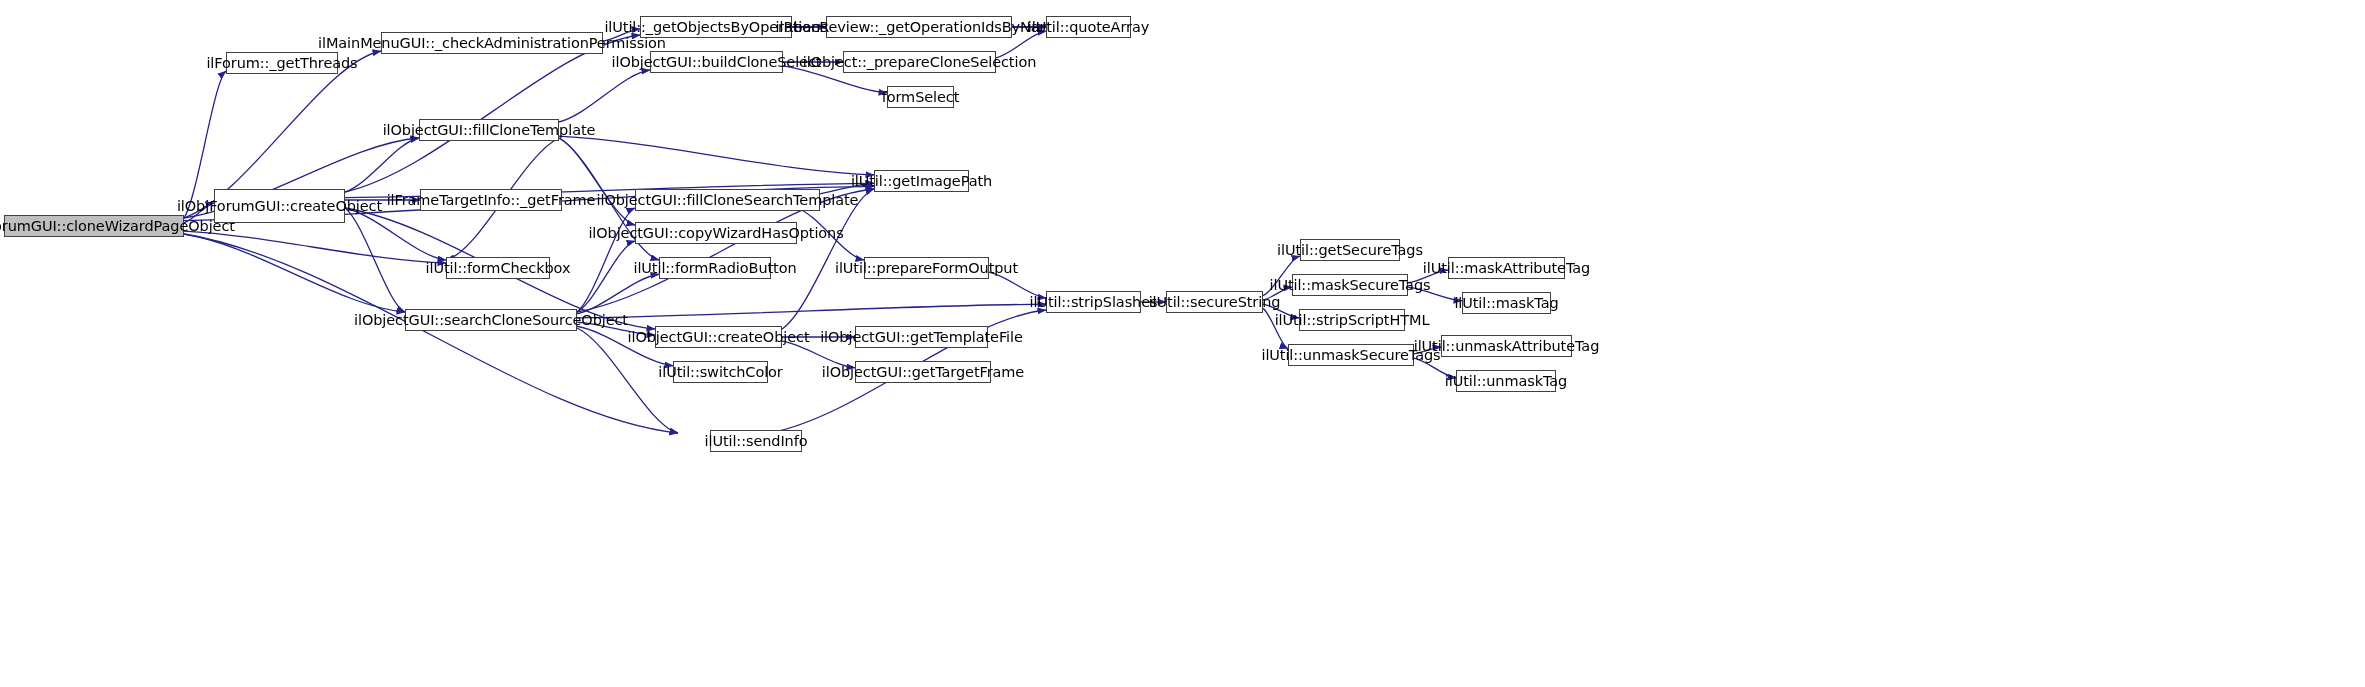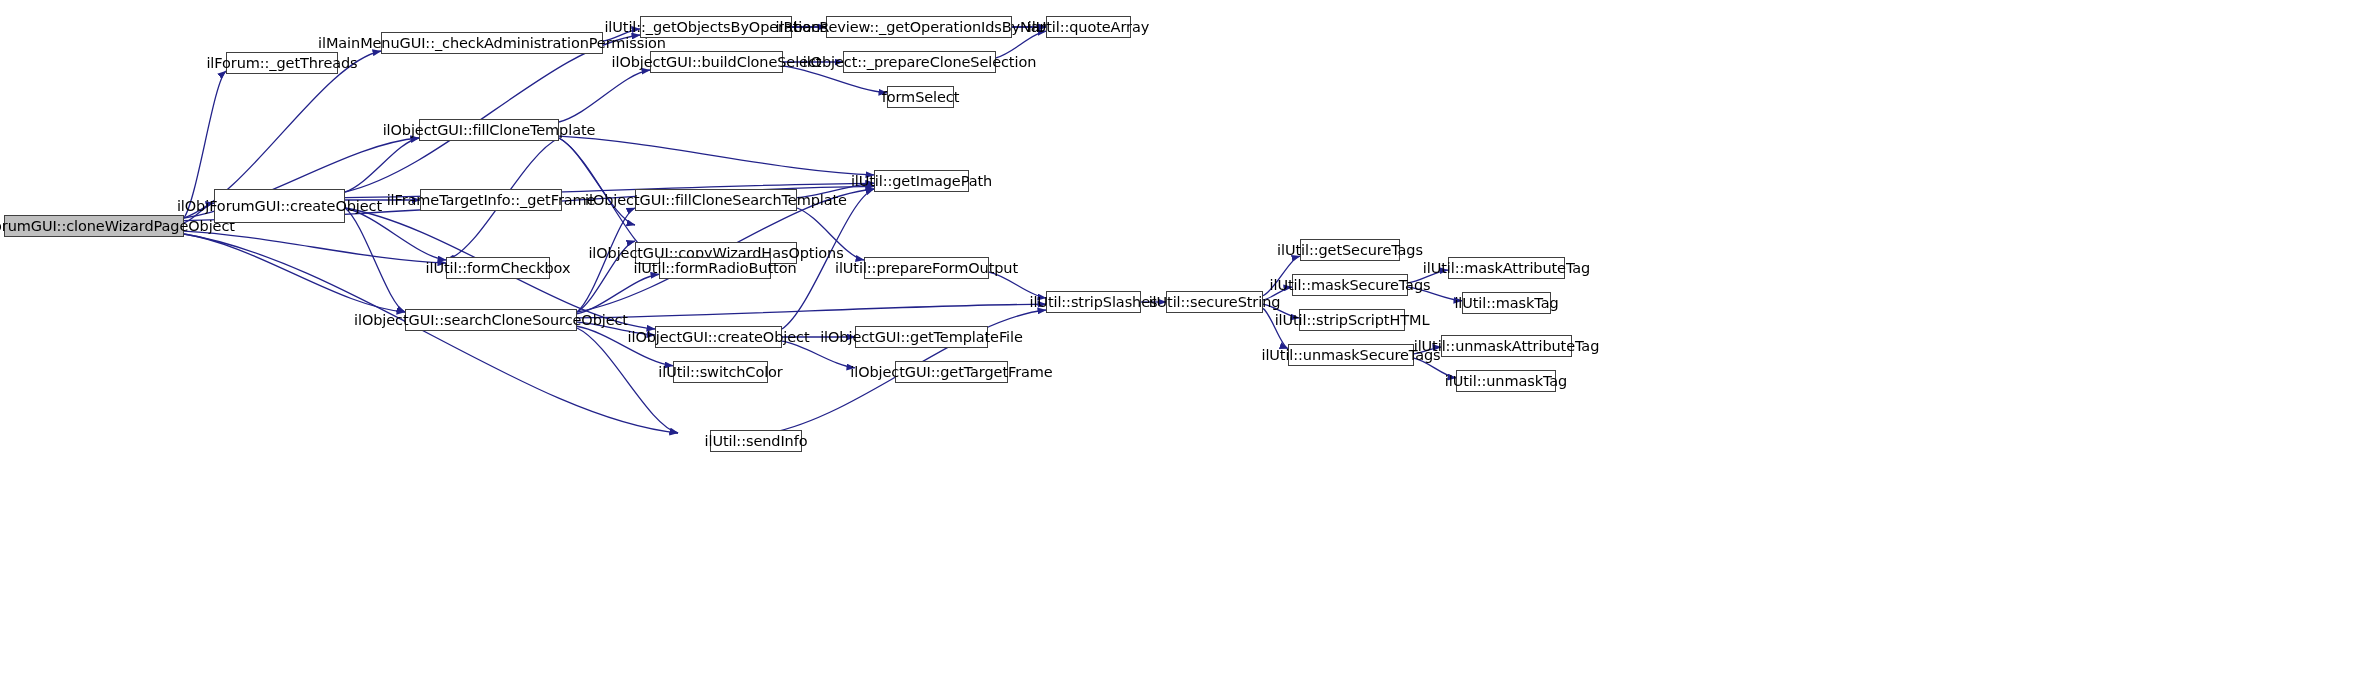--- a/index.html
+++ b/index.html
@@ -93,35 +93,35 @@
       <div class="node" style="left: 640px; top: 16px; width: 152px; height: 22px;">ilUtil::_getObjectsByOperations</div>
       <div class="node" style="left: 826px; top: 16px; width: 186px; height: 22px;">ilRbacReview::_getOperationIdsByName</div>
       <div class="node" style="left: 1046px; top: 16px; width: 85px; height: 22px;">ilUtil::quoteArray</div>
       <div class="node" style="left: 650px; top: 51px; width: 133px; height: 22px;">ilObjectGUI::buildCloneSelect</div>
       <div class="node" style="left: 843px; top: 51px; width: 153px; height: 22px;">ilObject::_prepareCloneSelection</div>
       <div class="node" style="left: 887px; top: 86px; width: 67px; height: 22px;">formSelect</div>
       <div class="node" style="left: 419px; top: 119px; width: 140px; height: 22px;">ilObjectGUI::fillCloneTemplate</div>
       <div class="node" style="left: 874px; top: 170px; width: 95px; height: 22px;">ilUtil::getImagePath</div>
       <div class="node" style="left: 214px; top: 189px; width: 131px; height: 34px;">ilObjForumGUI::createObject</div>
       <div class="node" style="left: 420px; top: 189px; width: 142px; height: 22px;">ilFrameTargetInfo::_getFrame</div>
-      <div class="node" style="left: 635px; top: 189px; width: 162px; height: 22px;">ilObjectGUI::fillCloneSearchTemplate</div>
-      <div class="node" style="left: 635px; top: 222px; width: 162px; height: 22px; margin-top: 20px;">ilObjectGUI::copyWizardHasOptions</div>
+      <div class="node" style="left: 635px; top: 189px; width: 185px; height: 22px;">ilObjectGUI::fillCloneSearchTemplate</div>
+      <div class="node" style="left: 635px; top: 222px; width: 162px; height: 22px;">ilObjectGUI::copyWizardHasOptions</div>
       <div class="node" style="left: 1300px; top: 239px; width: 100px; height: 22px;">ilUtil::getSecureTags</div>
       <div class="node" style="left: 446px; top: 257px; width: 104px; height: 22px;">ilUtil::formCheckbox</div>
       <div class="node" style="left: 659px; top: 257px; width: 112px; height: 22px;">ilUtil::formRadioButton</div>
       <div class="node" style="left: 864px; top: 257px; width: 125px; height: 22px;">ilUtil::prepareFormOutput</div>
       <div class="node" style="left: 1292px; top: 274px; width: 116px; height: 22px;">ilUtil::maskSecureTags</div>
       <div class="node" style="left: 1448px; top: 257px; width: 117px; height: 22px;">ilUtil::maskAttributeTag</div>
       <div class="node" style="left: 1046px; top: 291px; width: 95px; height: 22px;">ilUtil::stripSlashes</div>
       <div class="node" style="left: 1166px; top: 291px; width: 97px; height: 22px;">ilUtil::secureString</div>
       <div class="node" style="left: 1462px; top: 292px; width: 89px; height: 22px;">ilUtil::maskTag</div>
       <div class="node" style="left: 1299px; top: 309px; width: 106px; height: 22px;">ilUtil::stripScriptHTML</div>
       <div class="node" style="left: 405px; top: 309px; width: 172px; height: 22px;">ilObjectGUI::searchCloneSourceObject</div>
       <div class="node" style="left: 655px; top: 326px; width: 127px; height: 22px;">ilObjectGUI::createObject</div>
       <div class="node" style="left: 855px; top: 326px; width: 133px; height: 22px;">ilObjectGUI::getTemplateFile</div>
       <div class="node" style="left: 1288px; top: 344px; width: 126px; height: 22px;">ilUtil::unmaskSecureTags</div>
       <div class="node" style="left: 1441px; top: 335px; width: 131px; height: 22px;">ilUtil::unmaskAttributeTag</div>
       <div class="node" style="left: 673px; top: 361px; width: 95px; height: 22px;">ilUtil::switchColor</div>
-      <div class="node" style="left: 855px; top: 361px; width: 113px; height: 22px; margin-left: 40px;">ilObjectGUI::getTargetFrame</div>
+      <div class="node" style="left: 855px; top: 361px; width: 136px; height: 22px;">ilObjectGUI::getTargetFrame</div>
       <div class="node" style="left: 1456px; top: 370px; width: 100px; height: 22px;">ilUtil::unmaskTag</div>
       <div class="node" style="left: 678px; top: 430px; width: 92px; height: 22px; margin-left: 32px;">ilUtil::sendInfo</div>
     </div>
 </div>
 
 </body></html>

